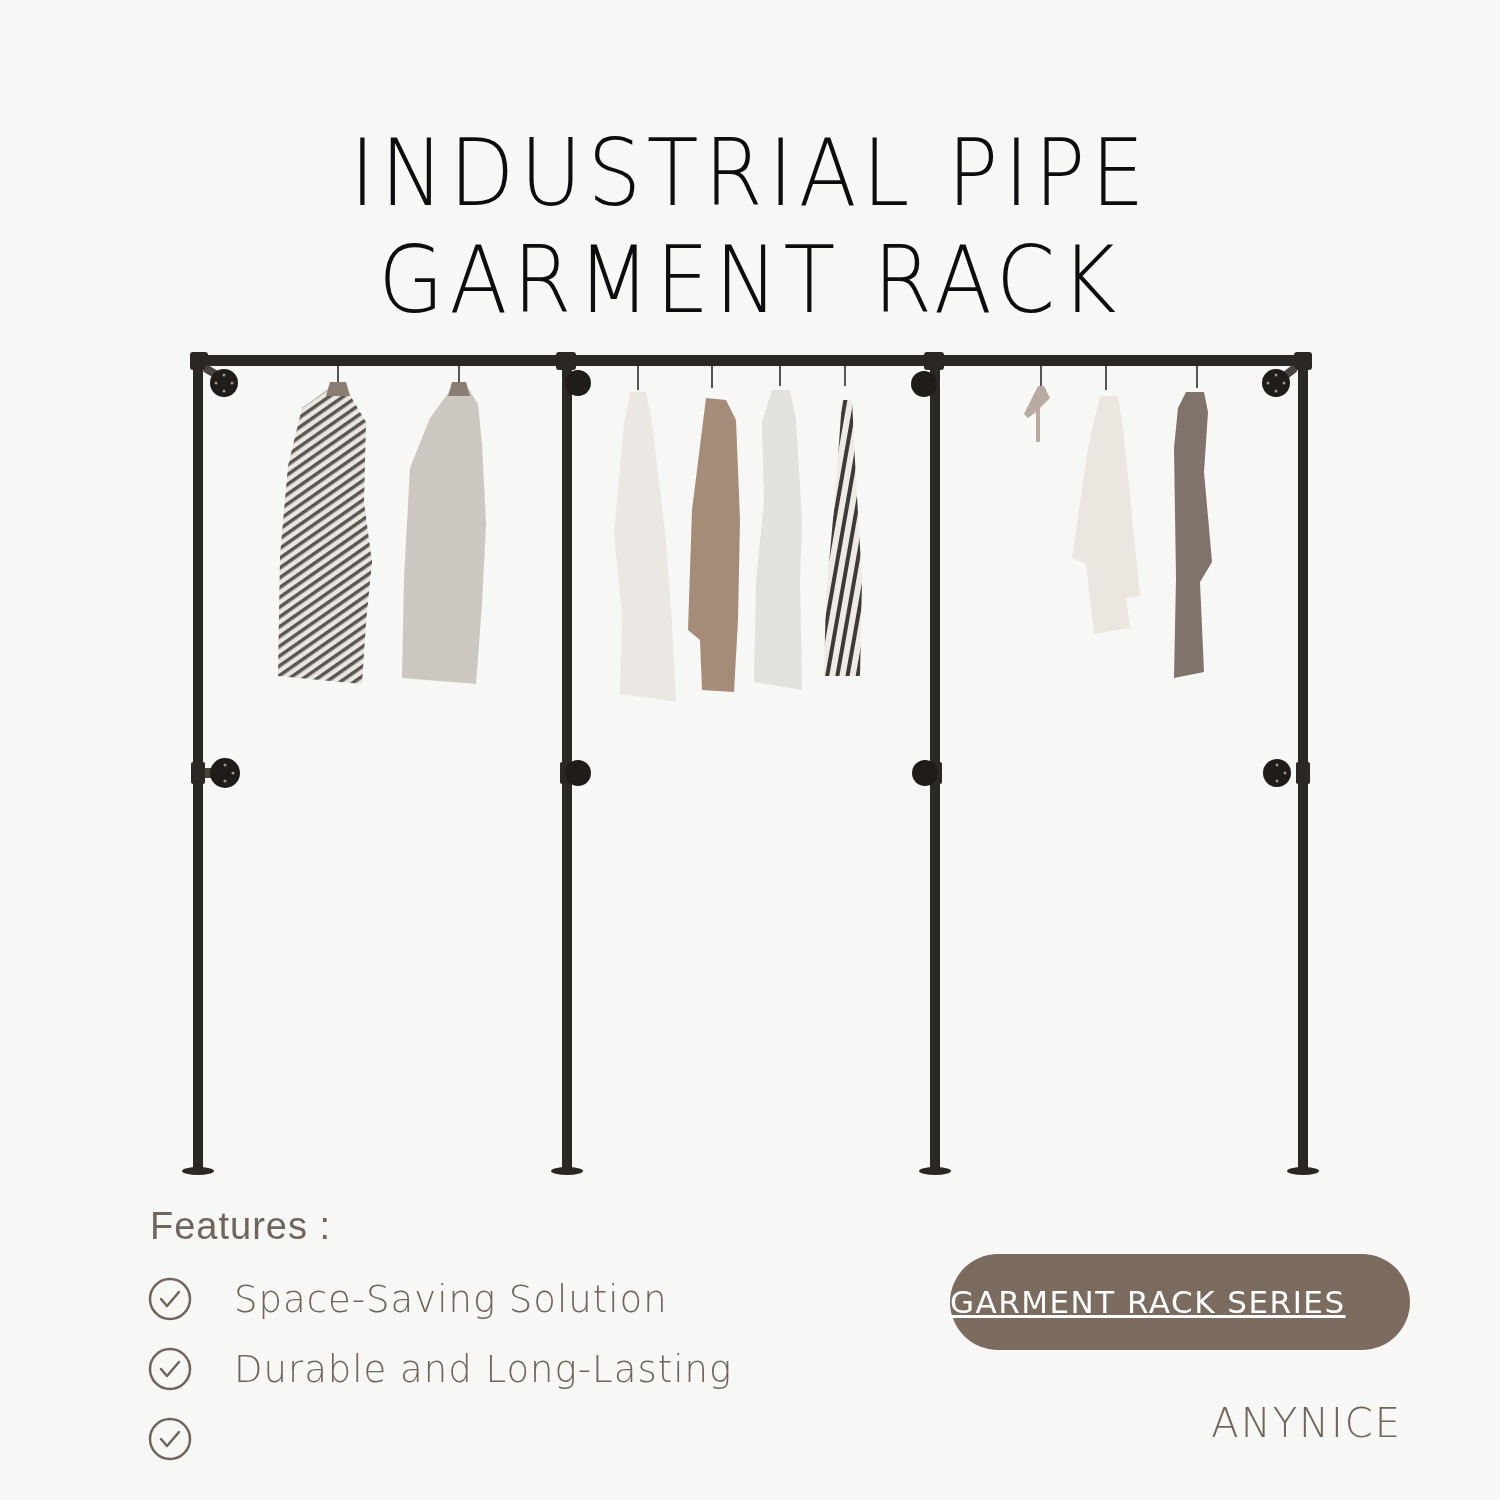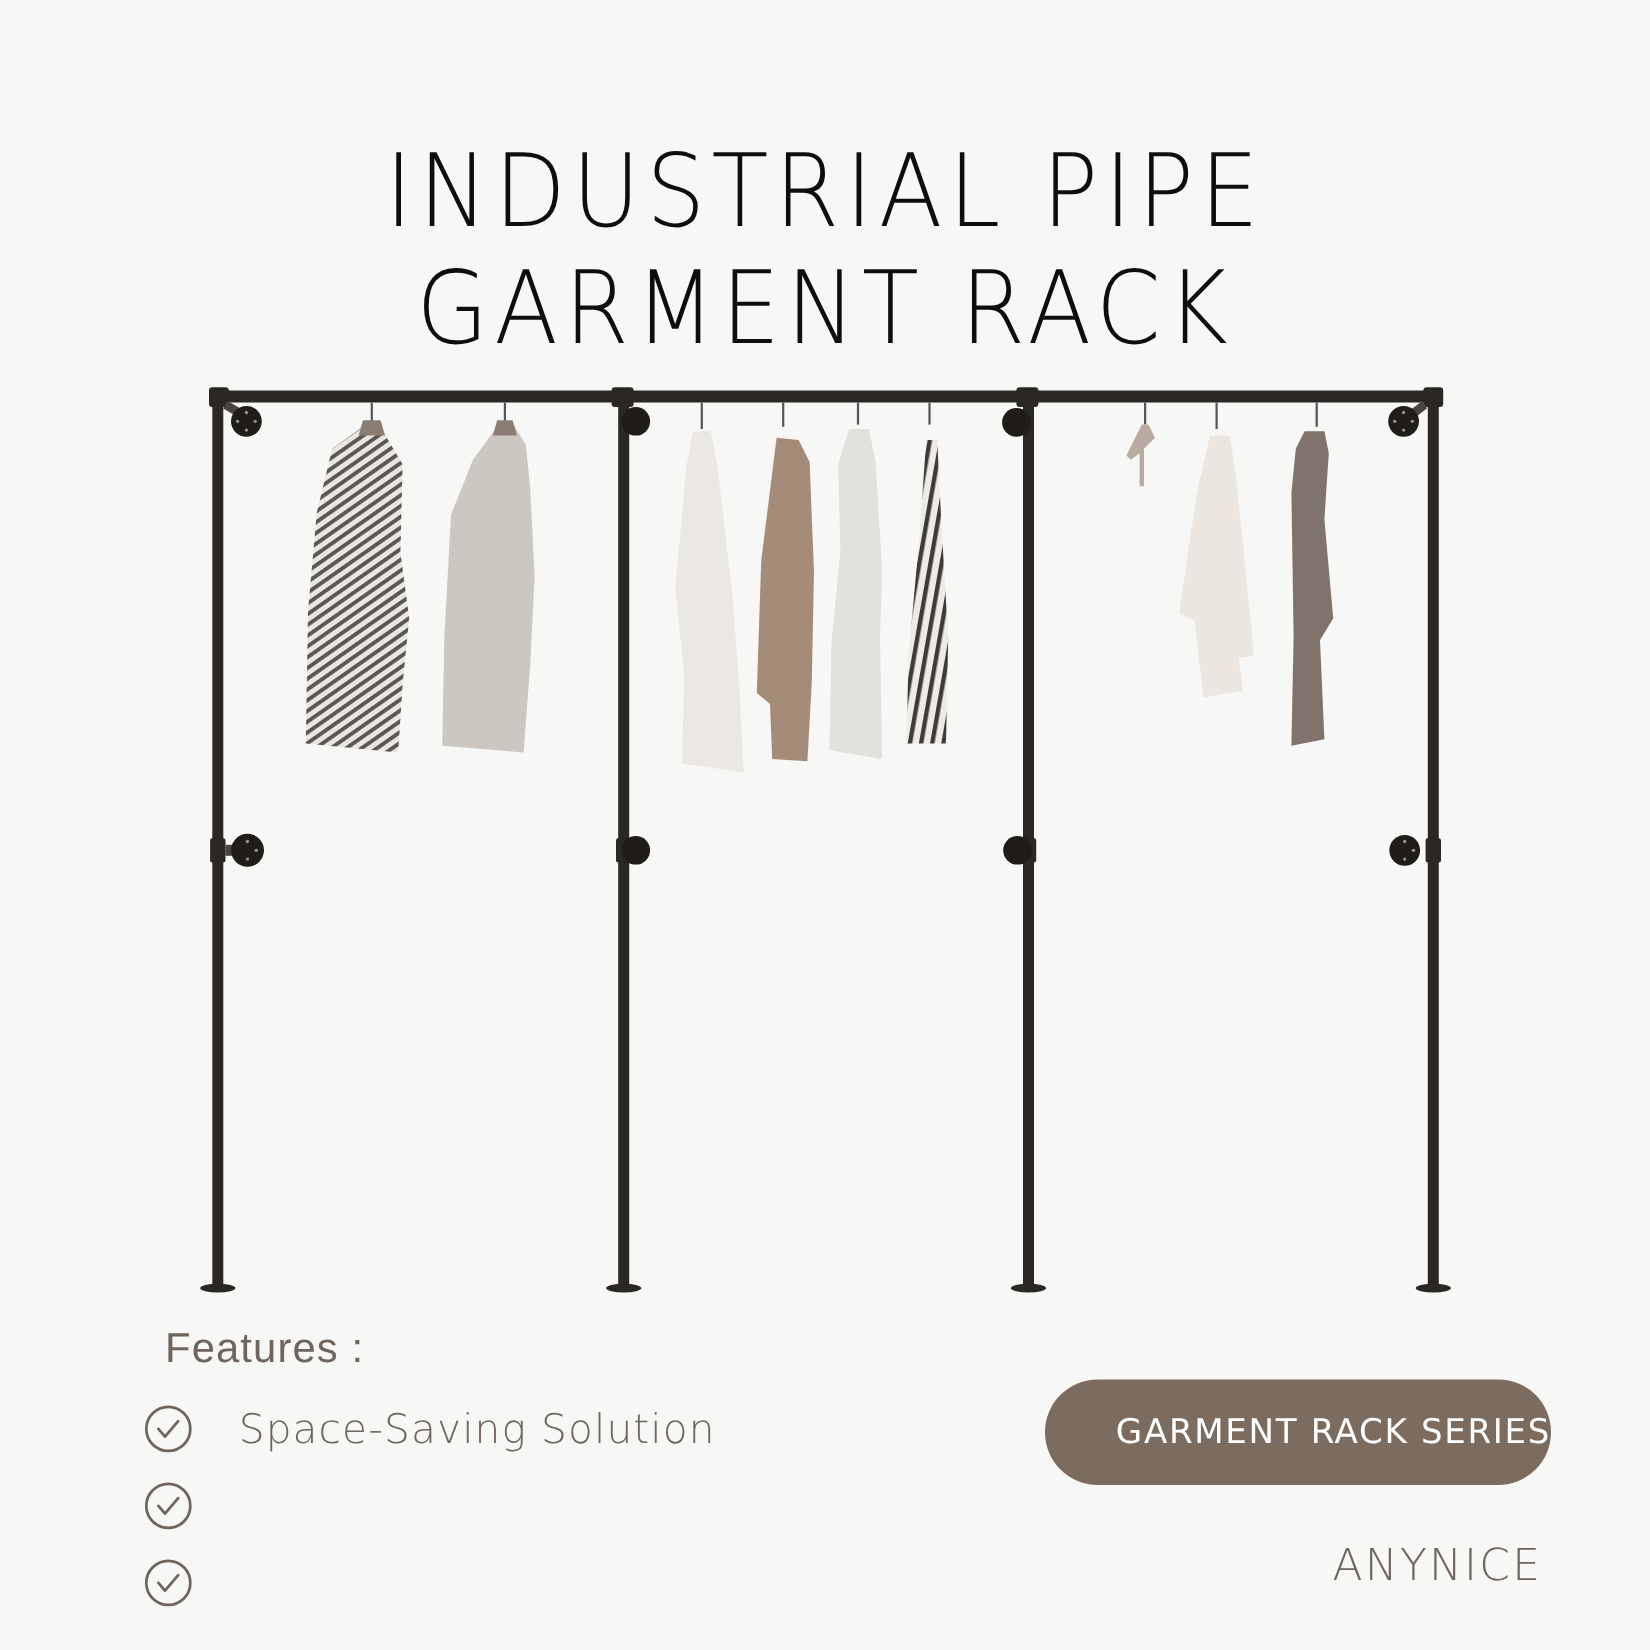--- a/index.html
+++ b/index.html
@@ -27,43 +27,43 @@
     .title.l2 { top: 235px; }
 
     .rack { position: absolute; left: 0; top: 0; width: 1500px; height: 1500px; }
 
     .features-heading {
       position: absolute; left: 150px; top: 1205px;
       font-family: "Liberation Sans", sans-serif;
       font-size: 38px; color: #6f655d; letter-spacing: 1px;
     }
     .feature {
-      position: absolute; left: 131px;
+      position: absolute; left: 148px;
       display: flex; align-items: center;
     }
     .feature .check {
       width: 44px; height: 44px; margin-right: 42px;
     }
     .feature .label {
       font-family: "DejaVu Sans", sans-serif;
       font-weight: 300;
       font-size: 37px; color: #6f655d; letter-spacing: 1px;
     }
     .f1 { top: 1277px; }
     .f2 { top: 1347px; }
     .f3 { top: 1417px; }
 
     .series-badge {
       position: absolute; left: 950px; top: 1254px;
       width: 460px; height: 96px;
       background: #7c6c60; border-radius: 48px;
-      display: flex; align-items: center; justify-content: flex-end;
+      display: flex; align-items: center; justify-content: flex-start;
       color: #ffffff;
       font-family: "DejaVu Sans", sans-serif;
-      font-size: 31px; letter-spacing: 1.5px;
+      font-size: 31px; letter-spacing: 1.5px; text-decoration: underline;
     }
     .brand {
       position: absolute; right: 98px; top: 1400px;
       font-family: "DejaVu Sans", sans-serif; font-weight: 300;
       font-size: 40px; color: #6f655d; letter-spacing: 2px;
     }
   </style>
 </head>
 <body>
 
@@ -181,20 +181,21 @@
     <circle cx="22" cy="22" r="20" fill="none" stroke="#6f655d" stroke-width="2.5"></circle>
     <path d="M13 22 l6 7 l12 -14" fill="none" stroke="#6f655d" stroke-width="2.5" stroke-linecap="round" stroke-linejoin="round"></path>
   </svg>
   <span class="label">Space-Saving Solution</span>
 </div>
 <div class="feature f2">
   <svg class="check" viewBox="0 0 44 44">
     <circle cx="22" cy="22" r="20" fill="none" stroke="#6f655d" stroke-width="2.5"></circle>
     <path d="M13 22 l6 7 l12 -14" fill="none" stroke="#6f655d" stroke-width="2.5" stroke-linecap="round" stroke-linejoin="round"></path>
   </svg>
+  <span class="label">Durable and Long-Lasting</span>
 </div>
 <div class="feature f3">
   <svg class="check" viewBox="0 0 44 44">
     <circle cx="22" cy="22" r="20" fill="none" stroke="#6f655d" stroke-width="2.5"></circle>
     <path d="M13 22 l6 7 l12 -14" fill="none" stroke="#6f655d" stroke-width="2.5" stroke-linecap="round" stroke-linejoin="round"></path>
   </svg>
 </div>
 
 <div class="series-badge">
   <span>GARMENT RACK SERIES</span>

